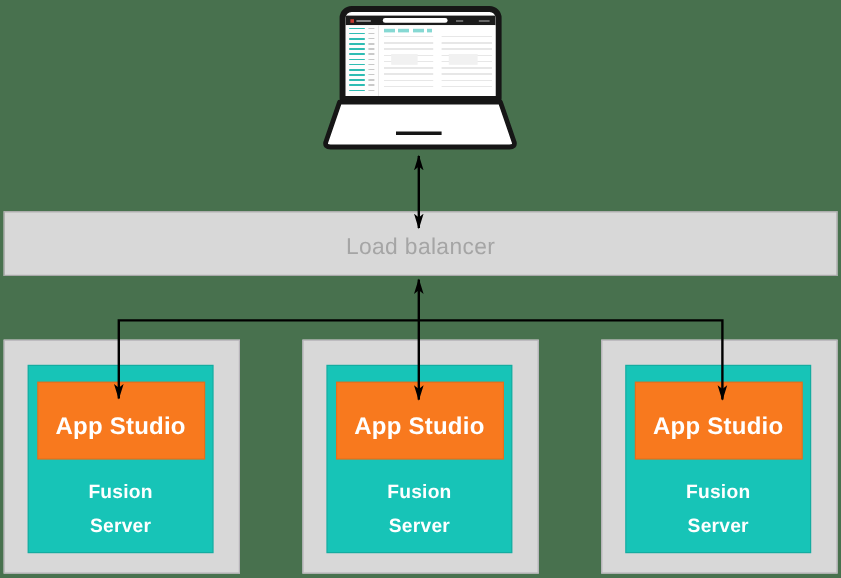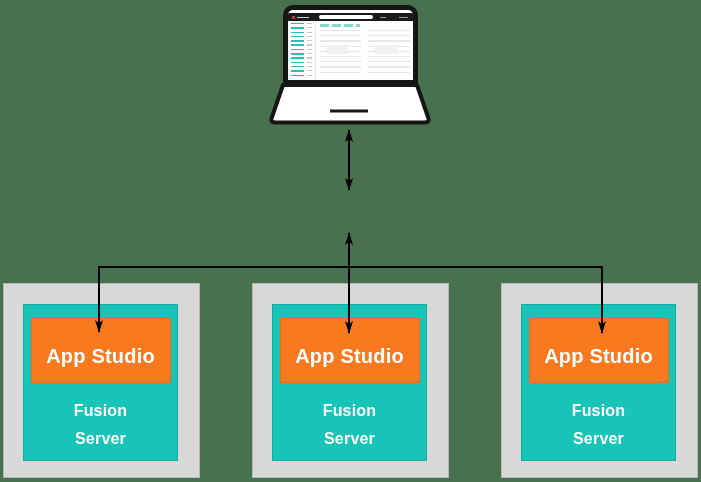--- a/index.html
+++ b/index.html
@@ -76,20 +76,23 @@
         <div class="mini-accent1"></div>
         <div class="mini-accent2"></div>
       </div>
     </div>
     <svg class="base-svg" width="190" height="46" viewBox="0 0 190 46">
       <path d="M28,2 L162,2 L173.5,35.5 Q174.5,39.5 169.5,39.5 L20.5,39.5 Q15.5,39.5 16.5,35.5 Z" fill="#ffffff" stroke="#161616" stroke-width="4" stroke-linejoin="round"></path>
       <line x1="75" y1="28" x2="113" y2="28" stroke="#161616" stroke-width="3"></line>
     </svg>
   </div>
 
+  <div class="lb-bar">
+    <span class="lb-label">Load balancer</span>
+  </div>
 
   <div class="server s1">
     <div class="teal-box">
       <div class="app-box">
         <span class="app-label">App Studio</span>
       </div>
       <div class="fusion-label">Fusion Server</div>
     </div>
   </div>
 

